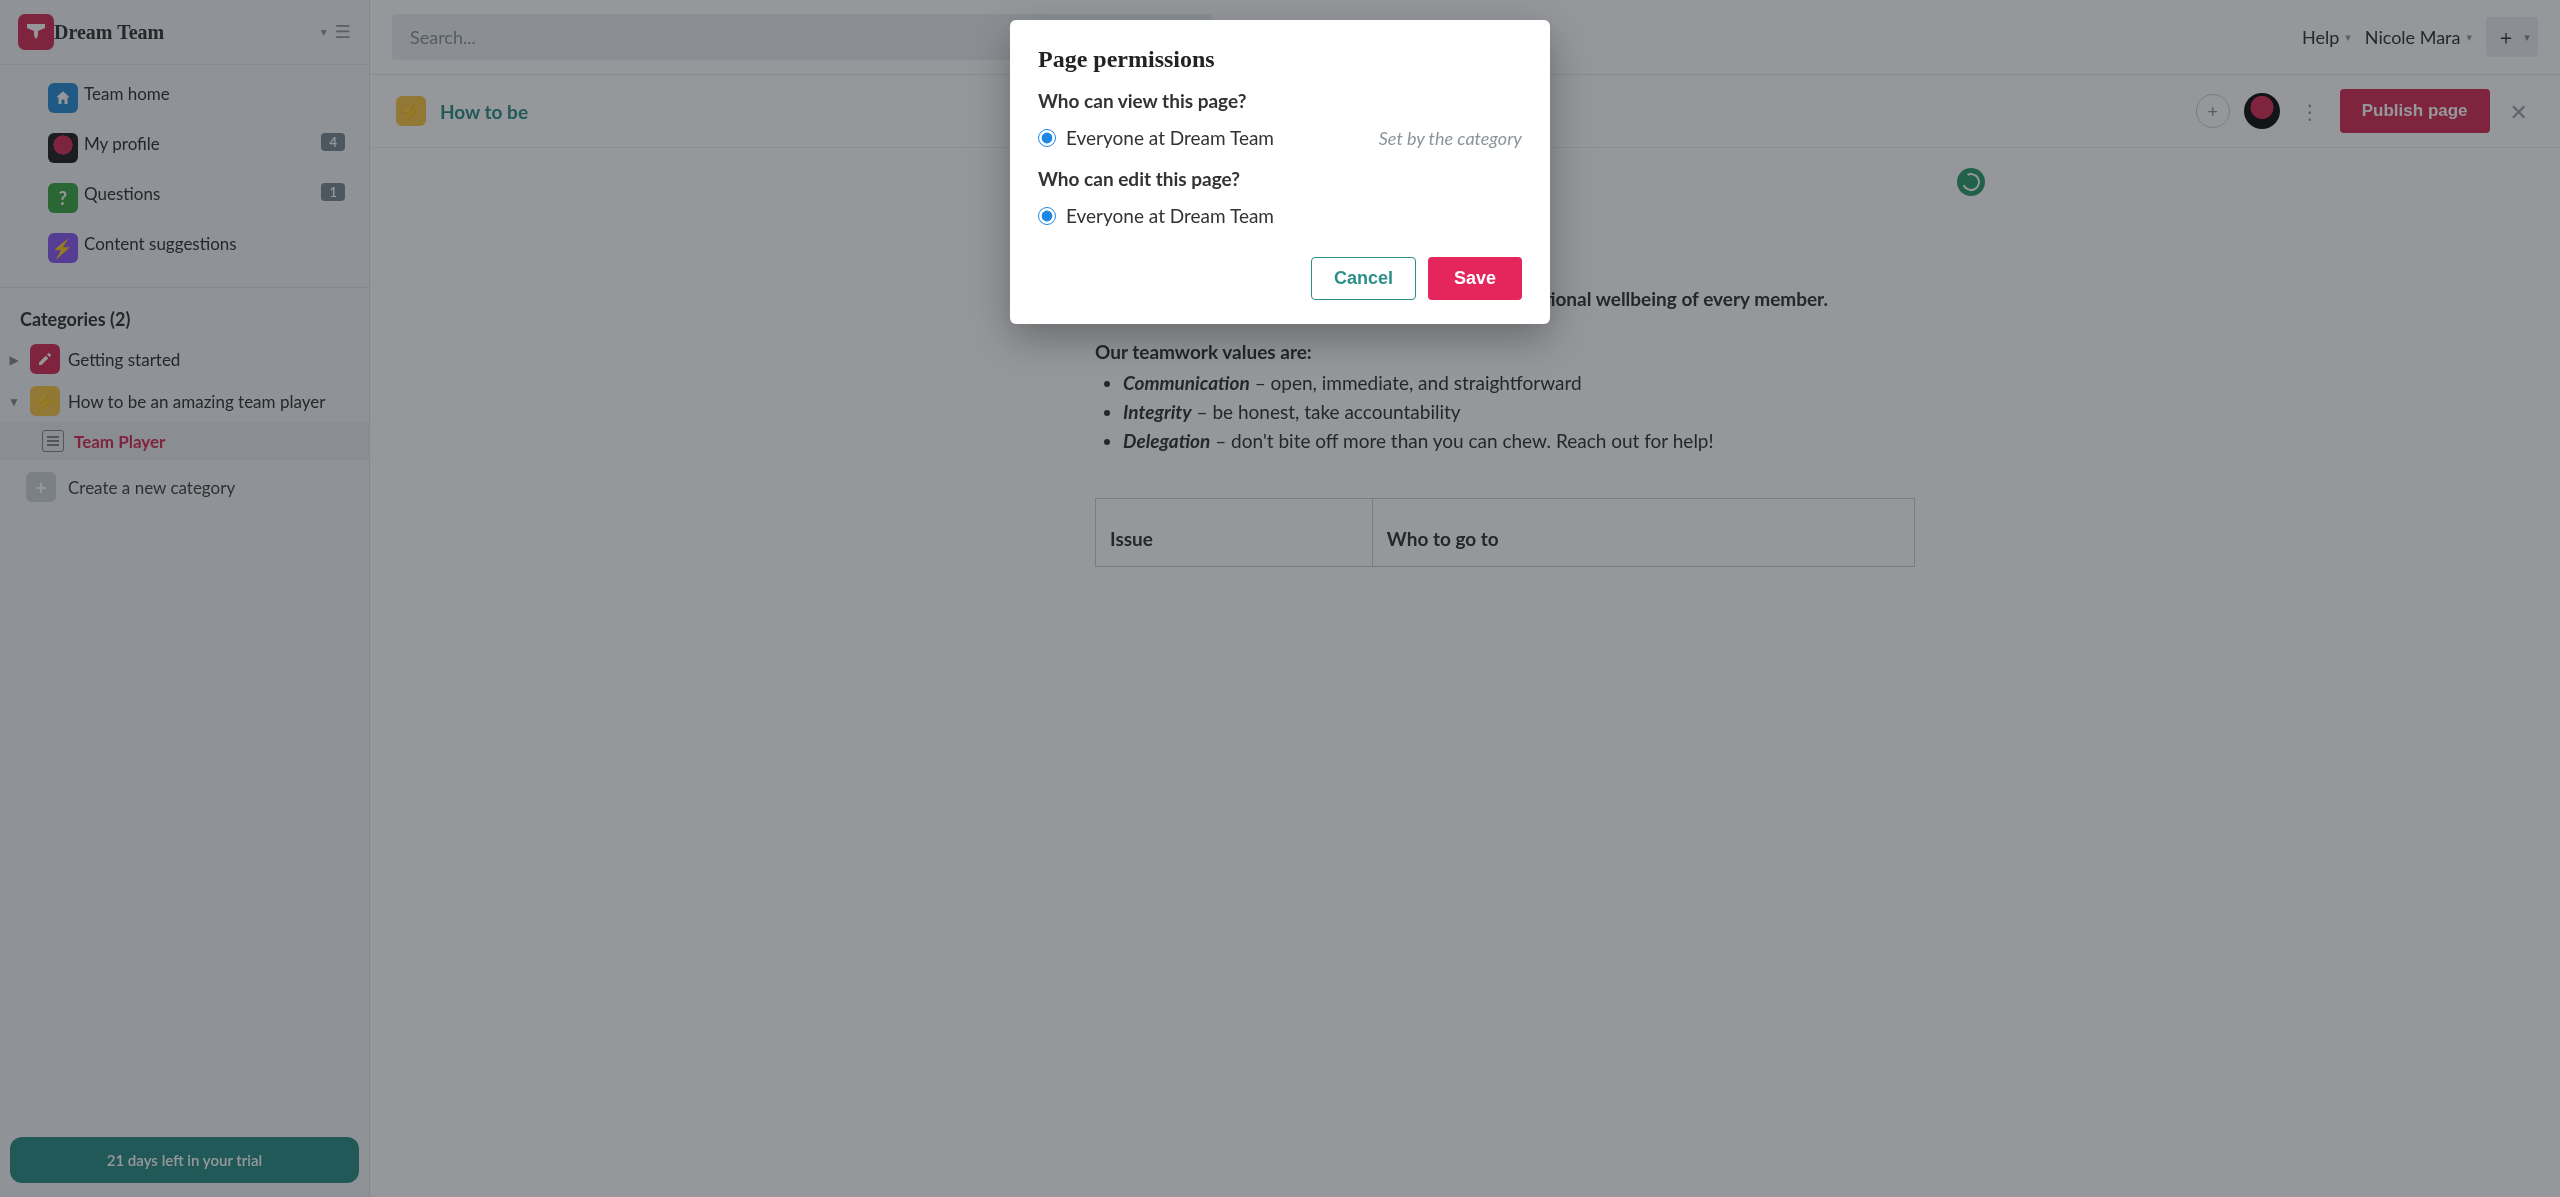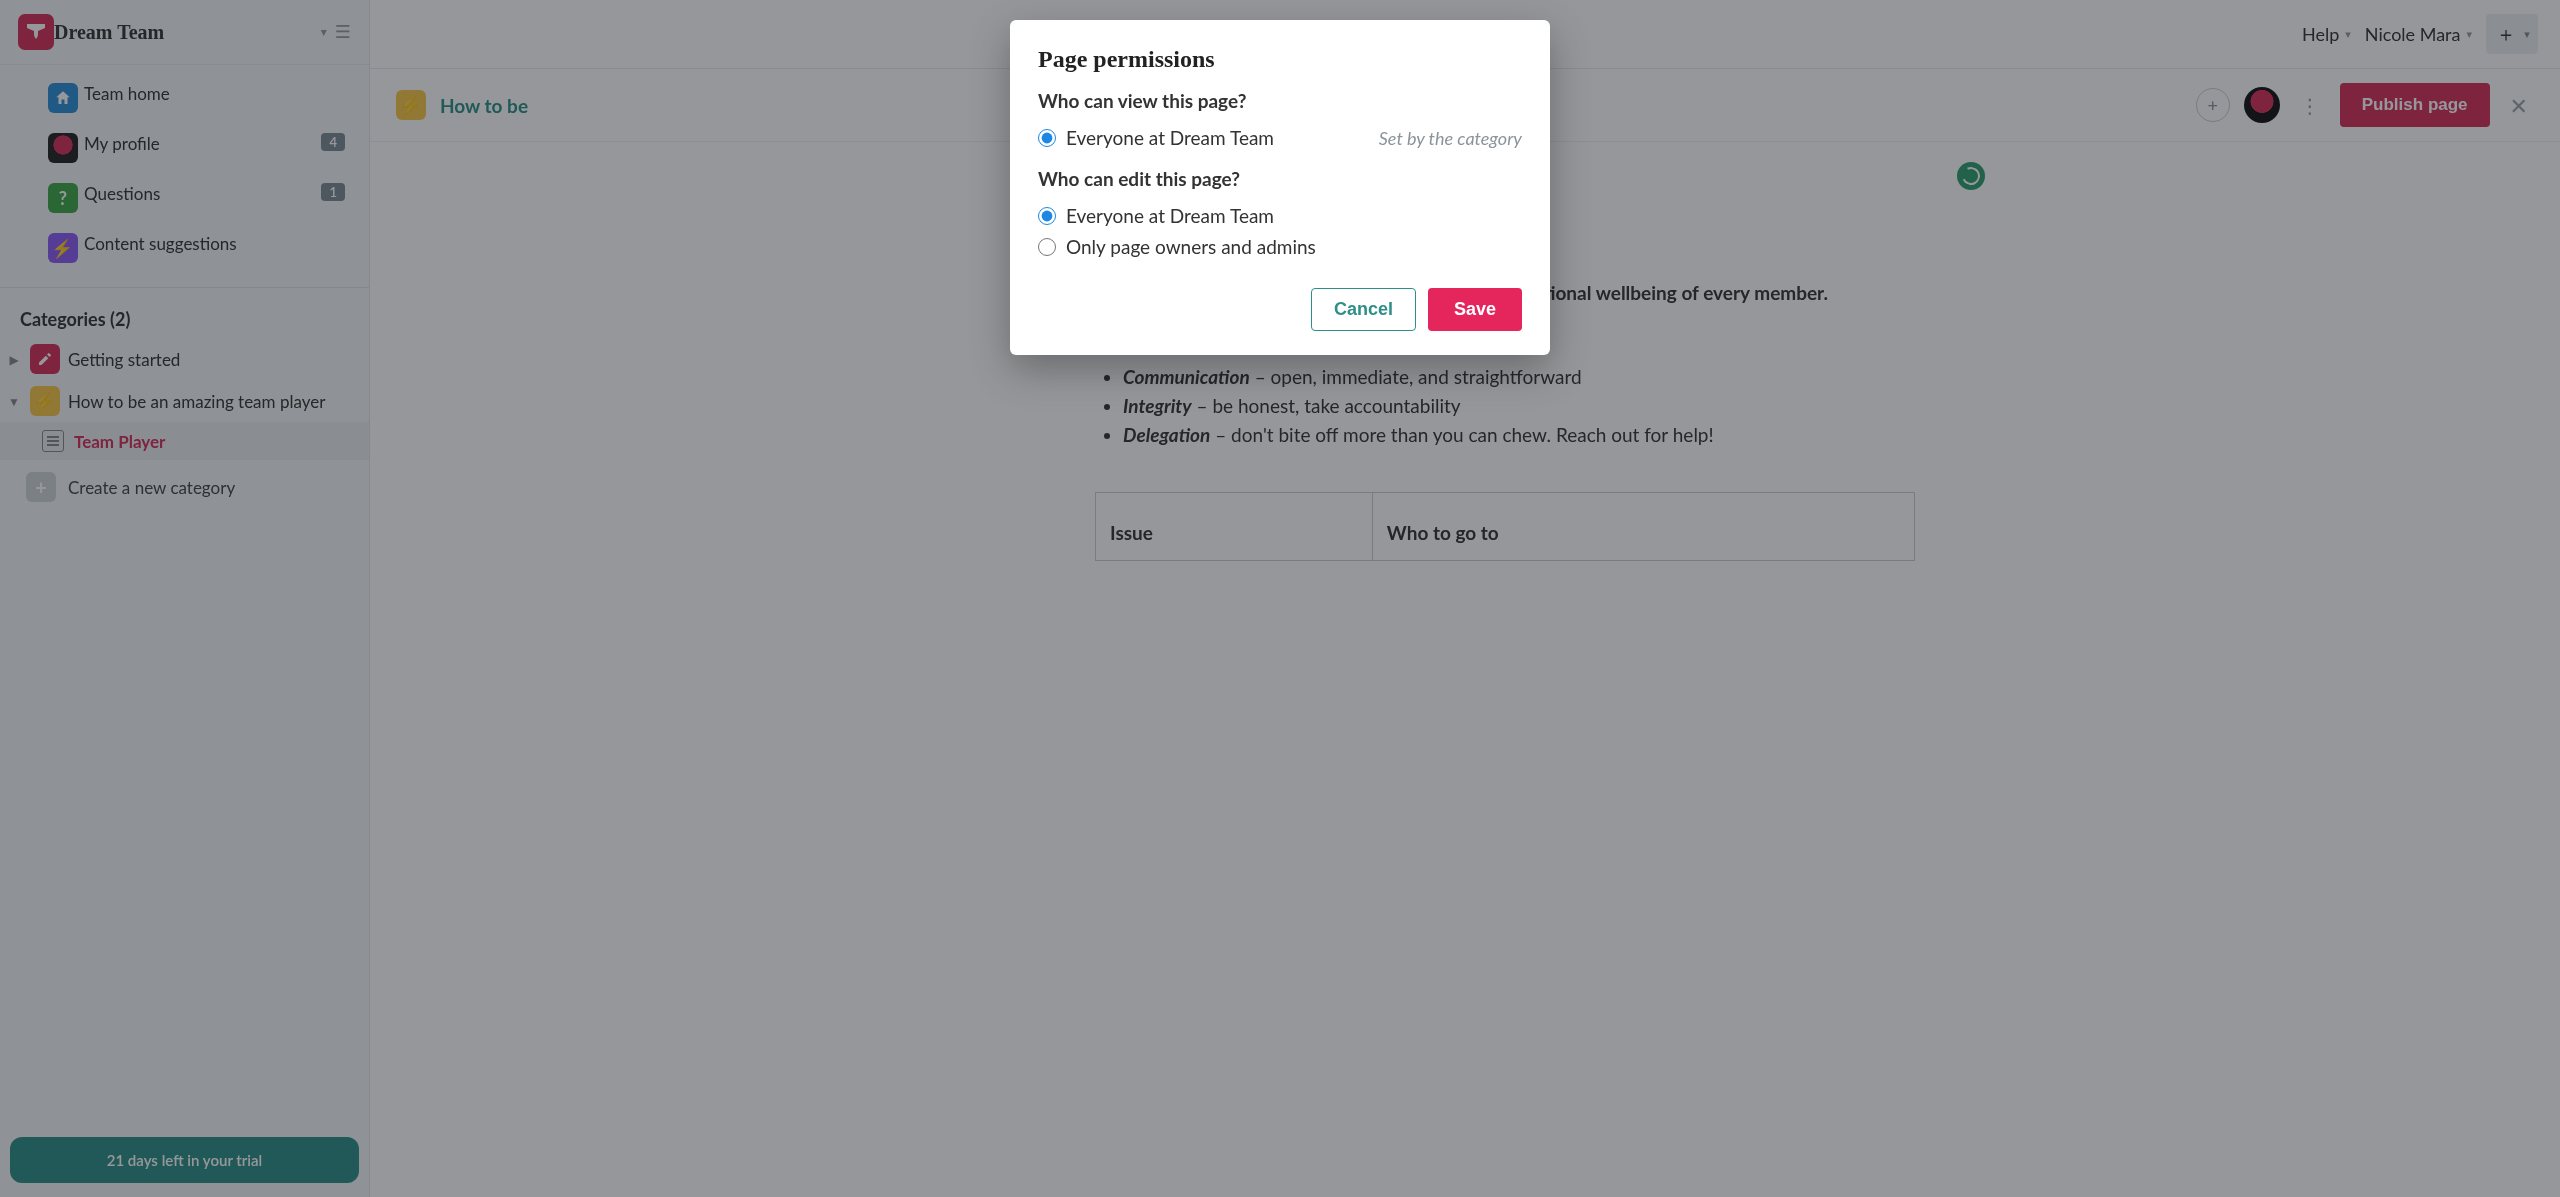--- a/index.html
+++ b/index.html
@@ -317,20 +317,21 @@
       <span>Create a new category</span>
     </div>
 
     <div class="sidebar-footer">
       <div class="trial-banner">21 days left in your trial</div>
     </div>
   </aside>
 
   <main class="main">
     <div class="topbar">
+      <div class="search">Search...</div>
       <div class="topbar-right">
         <div class="top-link">
           <span>Help</span>
           <span class="caret">▾</span>
         </div>
         <div class="top-link">
           <span>Nicole Mara</span>
           <span class="caret">▾</span>
         </div>
         <div style="display:flex;">
@@ -390,23 +391,19 @@
         <span>Everyone at Dream Team</span>
       </label>
       <span class="hint">Set by the category</span>
     </div>
 
     <div class="modal-q">Who can edit this page?</div>
     <label class="radio-row">
       <input type="radio" name="edit" checked="" style="">
       <span>Everyone at Dream Team</span>
     </label>
-    <label class="radio-row">
-      <input type="radio" name="edit" style="">
-      <span>Only page owners and admins</span>
-    </label>
 
     <div class="modal-actions">
       <button class="btn-cancel">Cancel</button>
       <button class="btn-save">Save</button>
     </div>
   </div>
 </div>
 
 </body></html>

